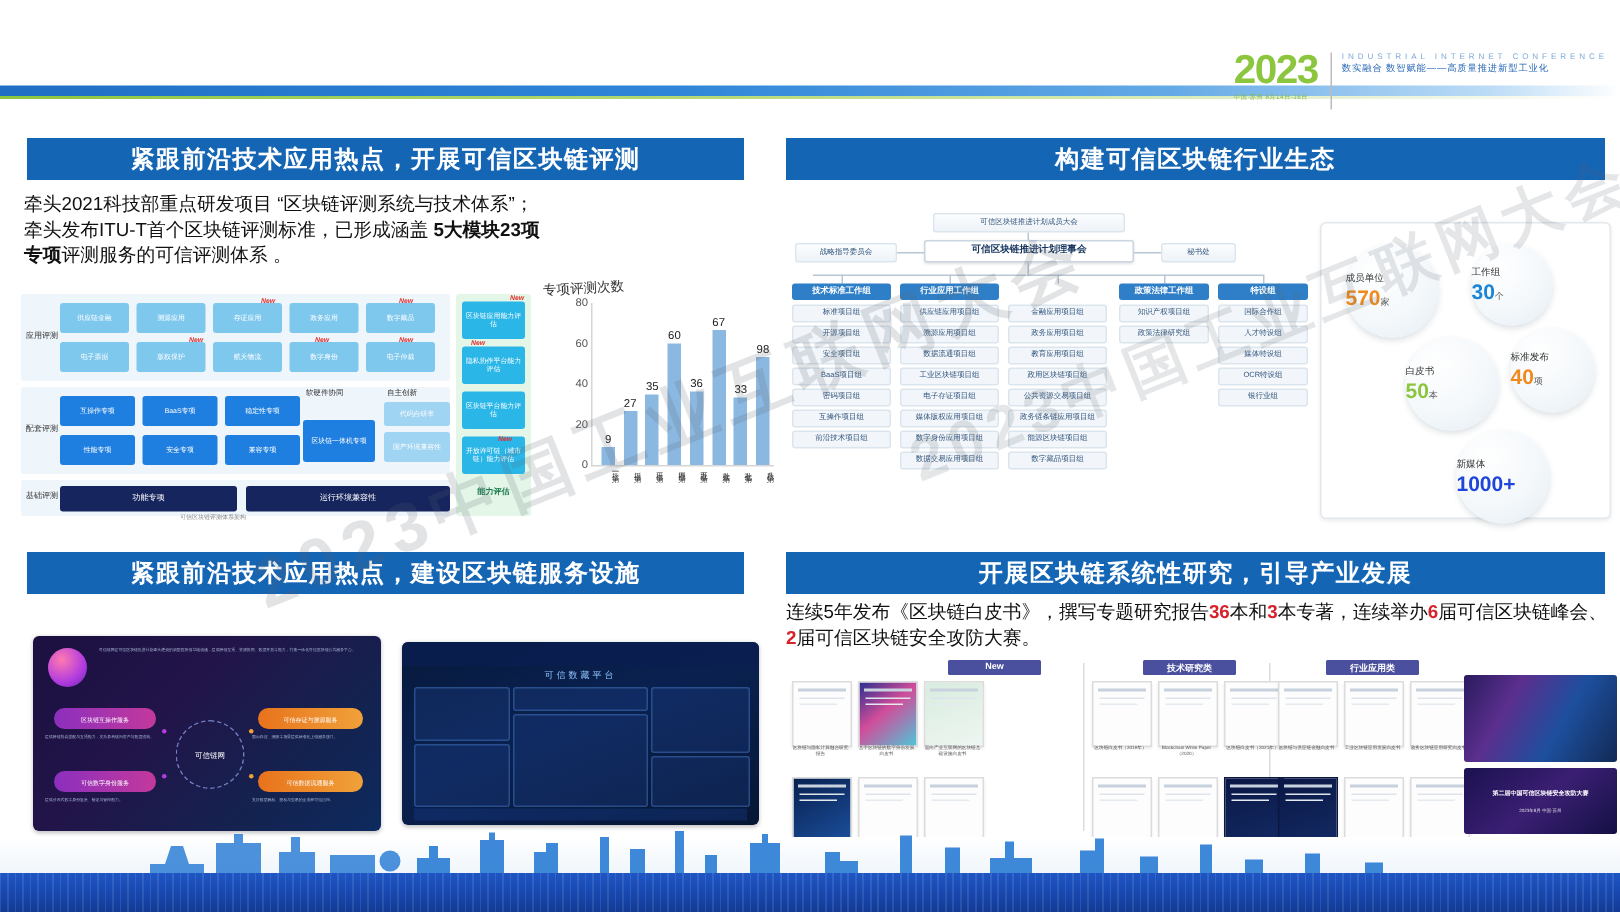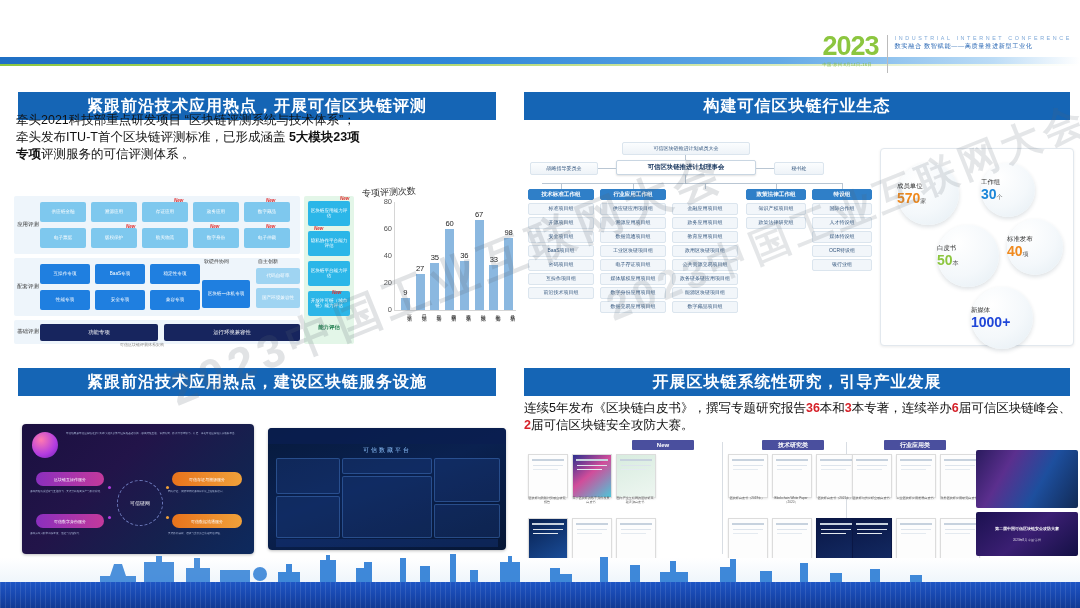--- a/index.html
+++ b/index.html
@@ -168,21 +168,21 @@
     </div>
     <div class="logo-div"></div>
     <div class="logo-right">
       <div class="logo-en">INDUSTRIAL INTERNET CONFERENCE</div>
       <div class="logo-tag">数实融合 数智赋能——高质量推进新型工业化</div>
     </div>
   </div>
 
   <div class="pbar" style="left:18px;top:92px;width:478px;">紧跟前沿技术应用热点，开展可信区块链评测</div>
 
-  <div class="pnote" style="left:16px;top:112px;width:490px;">
+  <div class="pnote" style="left:16px;top:128px;width:490px;">
     <div>牵头2021科技部重点研发项目 “区块链评测系统与技术体系”；</div>
     <div>
       <span>牵头发布ITU-T首个区块链评测标准，已形成涵盖 </span><b>5大模块23项</b>
     </div>
     <div>
       <b>专项</b><span>评测服务的可信评测体系 。</span>
     </div>
   </div>
 
   <div class="dg" id="evalDiagram" style="left:14px;top:196px;width:340px;height:150px;">

